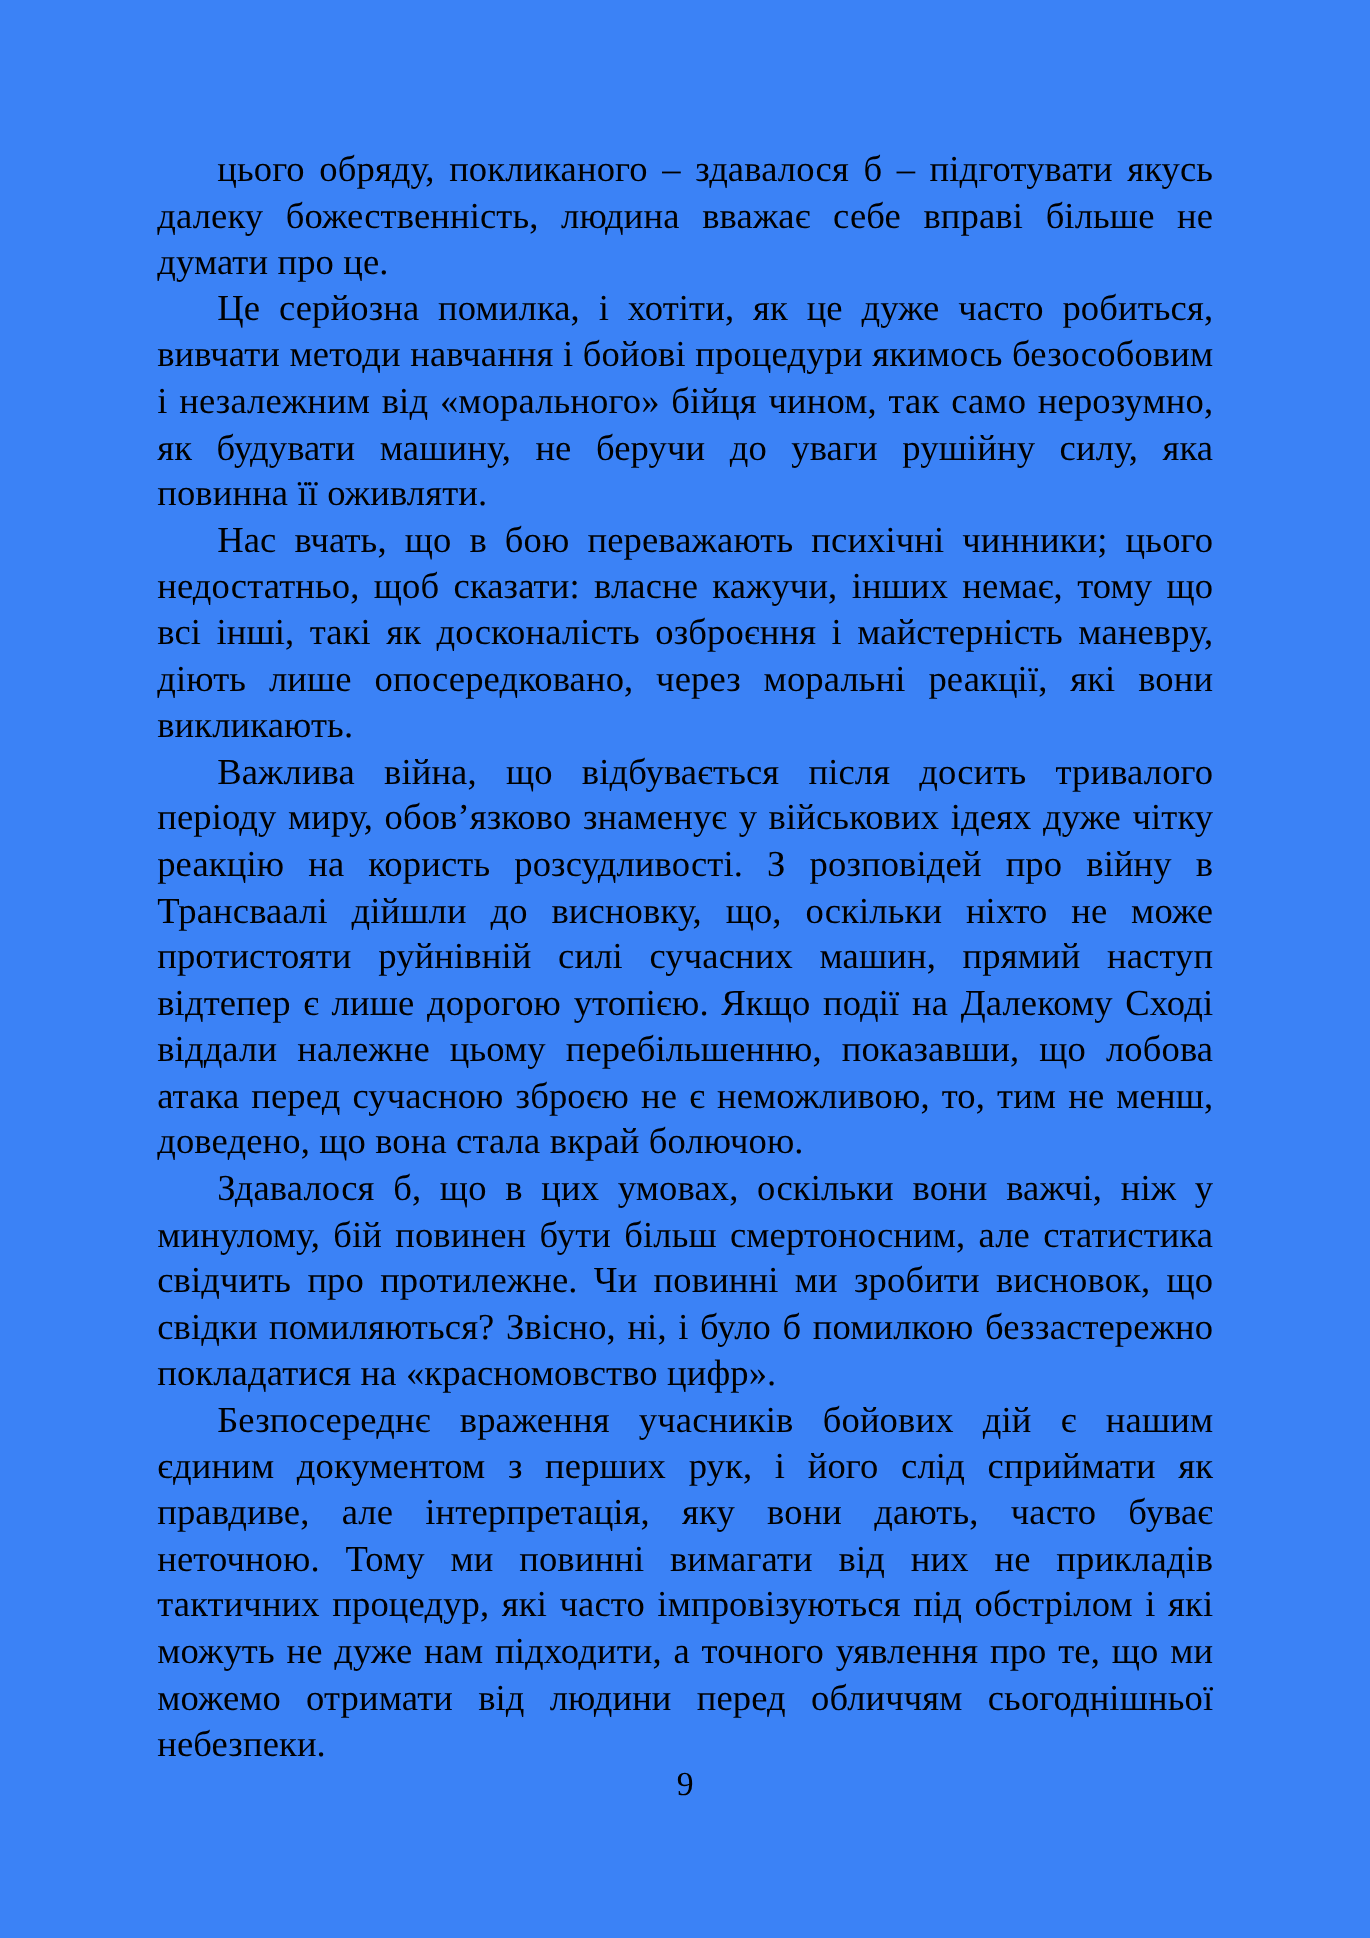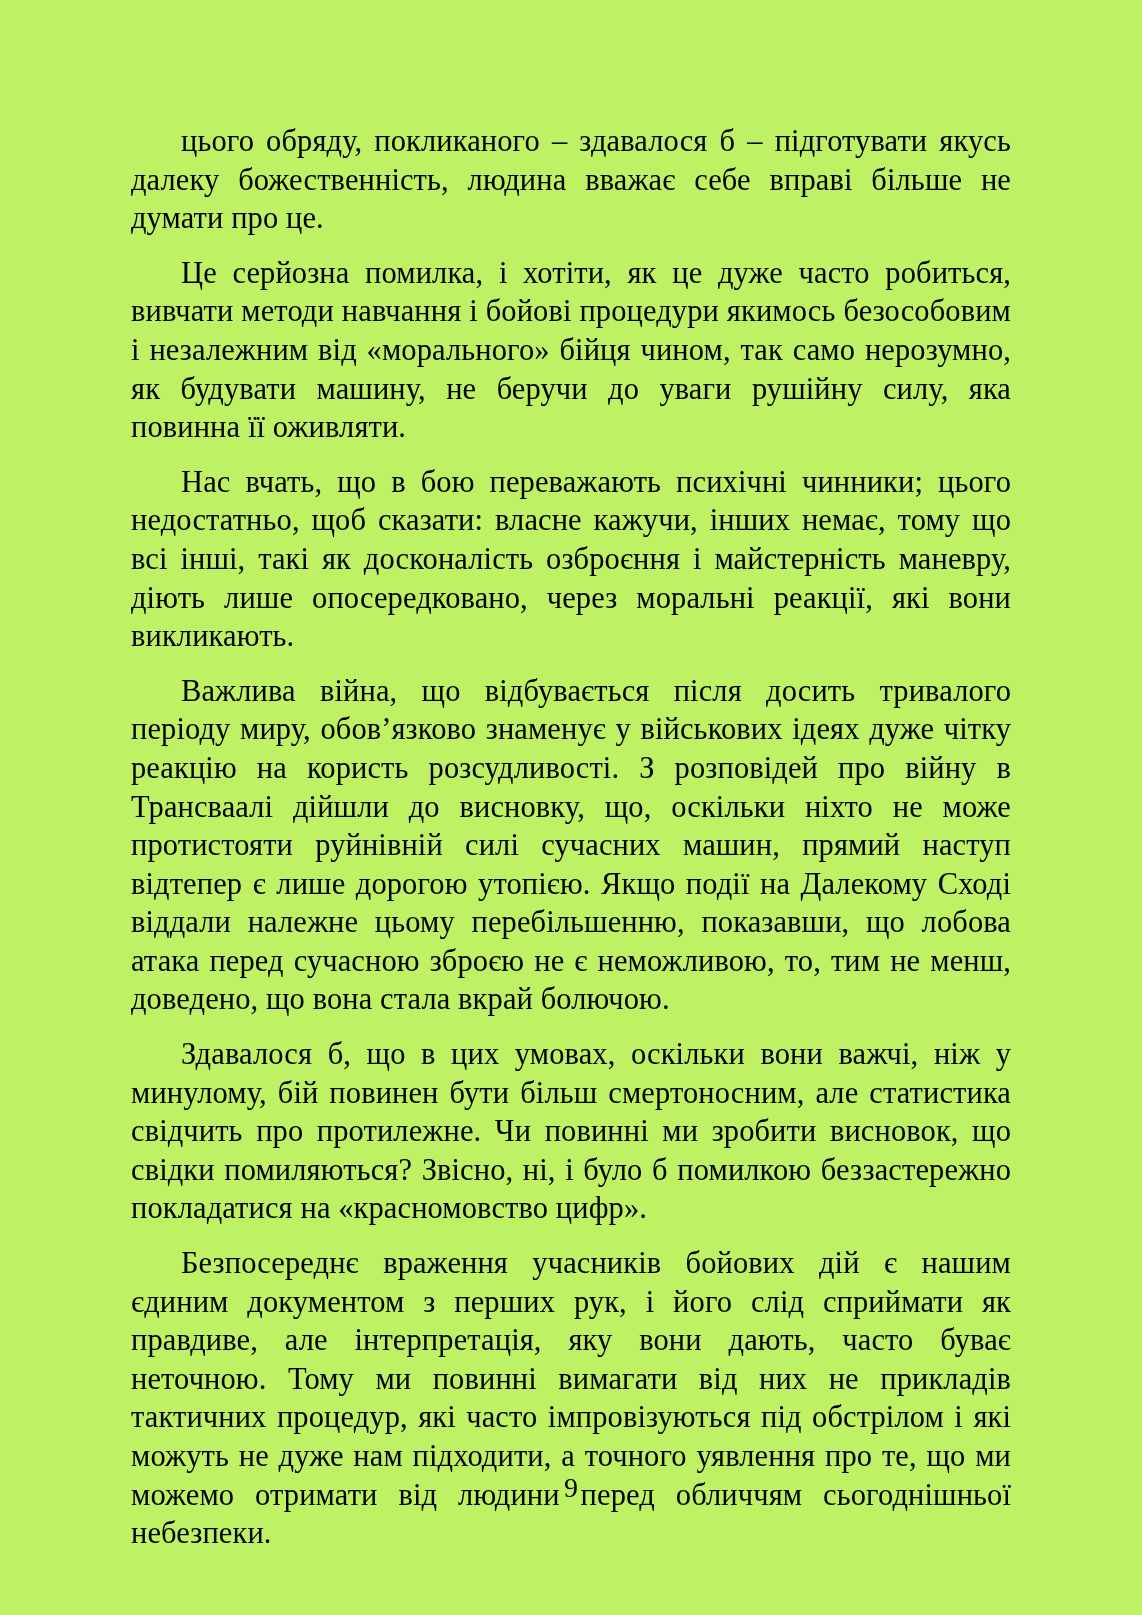--- a/index.html
+++ b/index.html
@@ -17,21 +17,21 @@
     color: #000000;
     -webkit-font-smoothing: antialiased;
   }
 
   .page {
     position: absolute;
     left: 0;
     top: 0;
     width: 1142px;
     height: 1615px;
-    background: #bef264;
+    background: #3b82f6;
   }
 
   .text-column {
     position: absolute;
     left: 131px;
     top: 122px;
     width: 880px;
   }
 
   .para {
@@ -43,21 +43,21 @@
     font-size: 30.5px;
     line-height: 38.6px;
     letter-spacing: 0.1px;
     word-spacing: 0px;
     hyphens: none;
     -webkit-hyphens: none;
   }
 
   
   .para + .para {
-    margin-top: 16px;
+    margin-top: 0;
   }
 
   .page-number {
     position: absolute;
     left: 0;
     top: 1472px;
     width: 1142px;
     text-align: center;
     font-size: 28px;
     line-height: 32px;

